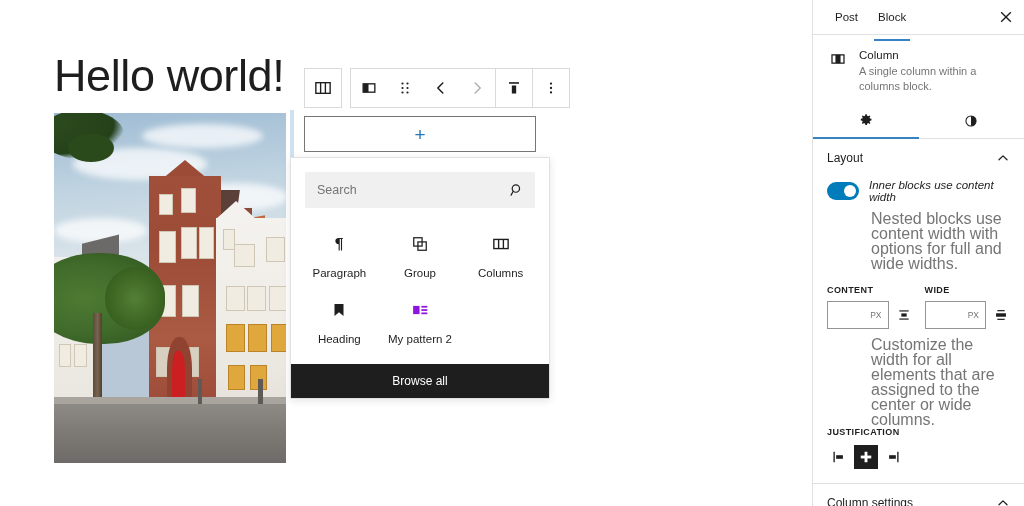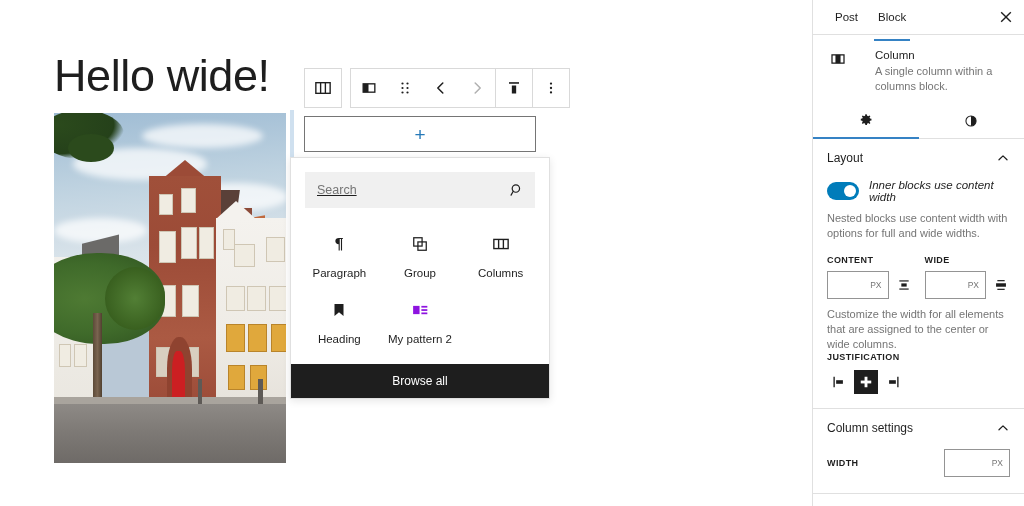--- a/index.html
+++ b/index.html
@@ -281,21 +281,20 @@
   }
   .ins-search input {
     flex: 1;
     border: none;
     outline: none;
     background: transparent;
     font-family: "Liberation Sans", sans-serif;
     font-size: 12.5px;
     color: #1e1e1e;
     padding: 0 34px 0 12px;
-    text-decoration: underline;
   }
   .ins-search input::placeholder { color: #757575; }
   .ins-search .srch-icon {
     position: absolute;
     right: 10px;
     top: 50%;
     transform: translateY(-50%);
     display: flex;
   }
   .ins-grid {
@@ -373,21 +372,21 @@
   }
   .sb-close {
     margin-left: auto;
     width: 28px; height: 28px;
     display: flex; align-items: center; justify-content: center;
     cursor: pointer;
   }
   .sb-blockcard {
     padding: 14px 16px 6px 16px;
     display: flex;
-    gap: 28px;
+    gap: 12px;
     border-bottom: none;
   }
   .sb-blockcard .bc-icon { flex: 0 0 auto; padding-top: 1px; }
   .bc-title { font-size: 11.5px; color: #1e1e1e; margin-bottom: 3px; }
   .bc-desc  { font-size: 11px; color: #757575; line-height: 15px; }
 
   .sb-icontabs {
     display: flex;
     border-bottom: 1px solid #e0e0e0;
     margin-top: 8px;
@@ -439,24 +438,25 @@
   }
   .toggle .knob {
     position: absolute;
     top: 3px; left: 17px;
     width: 12px; height: 12px;
     border-radius: 50%;
     background: #ffffff;
   }
   .toggle-label { font-size: 11.5px; color: #1e1e1e; }
   .help-text {
-    font-size: 11px;
+    font-size: 16px;
     color: #757575;
     line-height: 15px;
     margin-top: 8px;
+    margin-left: 44px;
   }
   .width-row {
     display: flex;
     gap: 12px;
     margin-top: 14px;
   }
   .width-col { flex: 1; }
   .field-label {
     font-size: 9px;
     letter-spacing: 0.4px;
@@ -502,21 +502,21 @@
   .col-width-row .num-input { width: 66px; flex: 0 0 66px; }
   .panel.compact { padding-bottom: 16px; }
 </style>
 </head>
 <body>
 
 <div class="app">
 
   <div class="canvas">
 
-    <div class="post-title">Hello wide!</div>
+    <div class="post-title">Hello world!</div>
 
     <div class="photo-block">
       <div class="photo">
         <div class="sky"></div>
         <div class="cloud c1"></div>
         <div class="cloud c2"></div>
         <div class="cloud c3"></div>
         <div class="cloud c4"></div>
 
         <div class="white-left-roof"></div>

